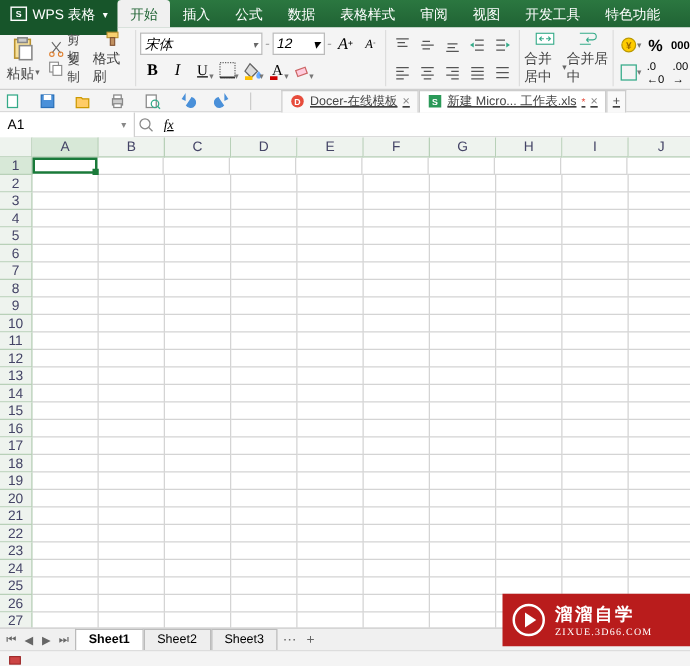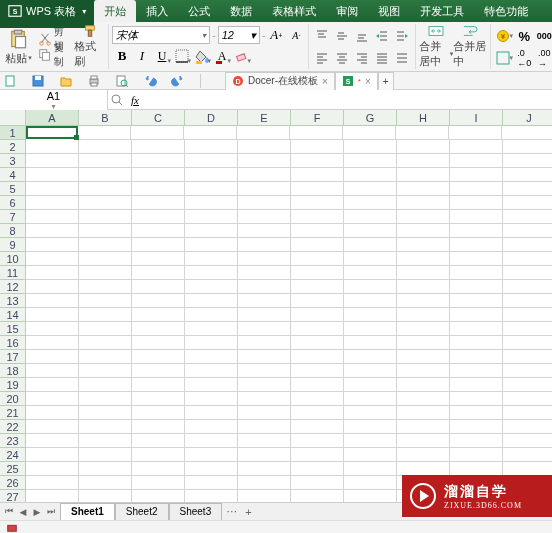--- a/index.html
+++ b/index.html
@@ -43,33 +43,33 @@
 .tbtn .ddrop { font-size: 7px; position: absolute; right: 1px; bottom: 1px; color: #777; }
 .border-ico { width: 14px; height: 14px; }
 .color-swatch { width: 6px; height: 3px; position: absolute; bottom: 2px; left: 4px; }
 
 .align-group { display: flex; flex-direction: column; gap: 2px; padding: 2px 3px; border-right: 1px solid #ddd; }
 .align-row { display: flex; gap: 0; }
 .abtn { width: 20px; height: 20px; display: flex; align-items: center; justify-content: center; cursor: pointer; }
 
 .num-group { display: flex; flex-direction: column; gap: 2px; padding: 2px 3px; border-right: 1px solid #ddd; }
 
-.qa-bar { height: 18px; background: #f4f4f4; border-bottom: 1px solid #d0d0d0; display: flex; align-items: center; padding: 0 2px; gap: 12px; }
+.qa-bar { height: 18px; background: #f4f4f4; border-bottom: 1px solid #d0d0d0; display: flex; align-items: center; padding: 0 2px; gap: 12px; text-decoration: underline; }
 .qa-bar .qico { width: 16px; height: 16px; display: flex; align-items: center; justify-content: center; cursor: pointer; }
 .qa-bar .sep { width: 1px; height: 14px; background: #ccc; margin: 0 2px; }
 .doc-tabs { display: flex; align-items: center; margin-left: 10px; height: 18px; }
 .doc-tab { height: 18px; padding: 0 6px; display: flex; align-items: center; gap: 4px; border: 1px solid #ccc; border-bottom: none; background: #f9f9f9; cursor: pointer; }
 .doc-tab.active { background: #fff; }
 .doc-tab .tico { width: 12px; height: 12px; }
 .doc-tab span { font-size: 10px; color: #444; }
 .doc-tab .close { font-size: 10px; color: #888; cursor: pointer; }
 .doc-tab.add { padding: 0 4px; }
 
 .namebox-row { height: 20px; display: flex; align-items: center; border-bottom: 1px solid #d0d0d0; background: #fff; }
-.namebox { width: 108px; height: 20px; border-right: 1px solid #d0d0d0; display: flex; align-items: center; padding: 0 6px; justify-content: space-between; background: #fff; flex-direction: column; }
+.namebox { width: 108px; height: 20px; border-right: 1px solid #d0d0d0; display: flex; align-items: center; padding: 0 6px; justify-content: space-between; background: #fff; }
 .namebox span { font-size: 11px; }
 .namebox .arr { font-size: 8px; color: #888; }
 .fx-ico { width: 18px; display: flex; align-items: flex-start; justify-content: center; cursor: pointer; text-decoration: underline; }
 .formula { flex: 1; padding: 0 4px; }
 
 .grid-wrap { position: relative; background: #fff; }
 .corner { position: absolute; left: 0; top: 0; width: 26px; height: 16px; background: #eef3ee; border-right: 1px solid #b8d0b8; border-bottom: 1px solid #b8d0b8; }
 .col-headers { position: absolute; left: 26px; top: 0; height: 16px; display: flex; }
 .ch { width: 53px; height: 16px; background: #eef3ee; border-right: 1px solid #b8d0b8; border-bottom: 1px solid #b8d0b8; display: flex; align-items: center; justify-content: center; color: #446; cursor: pointer; }
 .ch.active { background: #d7e8d7; }
@@ -424,20 +424,21 @@
           <text x="6" y="9" text-anchor="middle" fill="#fff" style="font:bold 7px Arial">D</text>
         </svg>
       <span>Docer-在线模板</span>
       <span class="close">×</span>
     </div>
     <div class="doc-tab active">
       <svg class="tico" viewBox="0 0 12 12">
           <rect x="1" y="1" width="10" height="10" fill="#2a9958"></rect>
           <text x="6" y="9" text-anchor="middle" fill="#fff" style="font:bold 7px Arial">S</text>
         </svg>
+      <span>新建 Micro... 工作表.xls</span>
       <span style="color:#e74c3c;font-size:8px">*</span>
       <span class="close">×</span>
     </div>
     <div class="doc-tab add">
         <span>+</span>
       </div>
   </div>
 </div>
 
 <div class="namebox-row">

